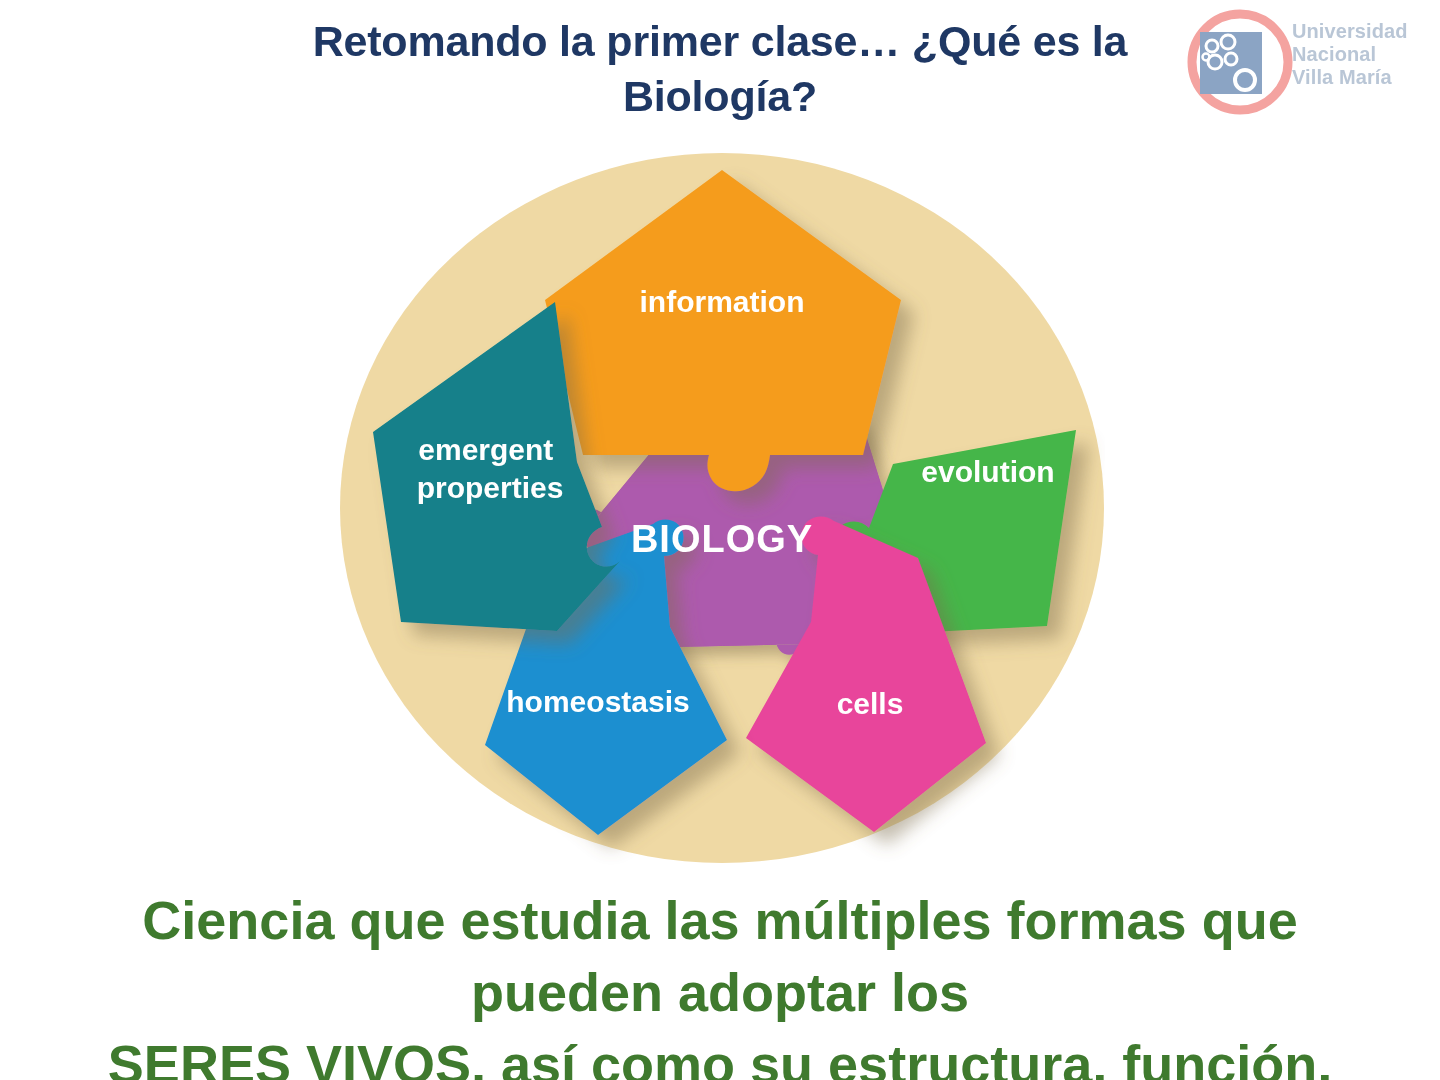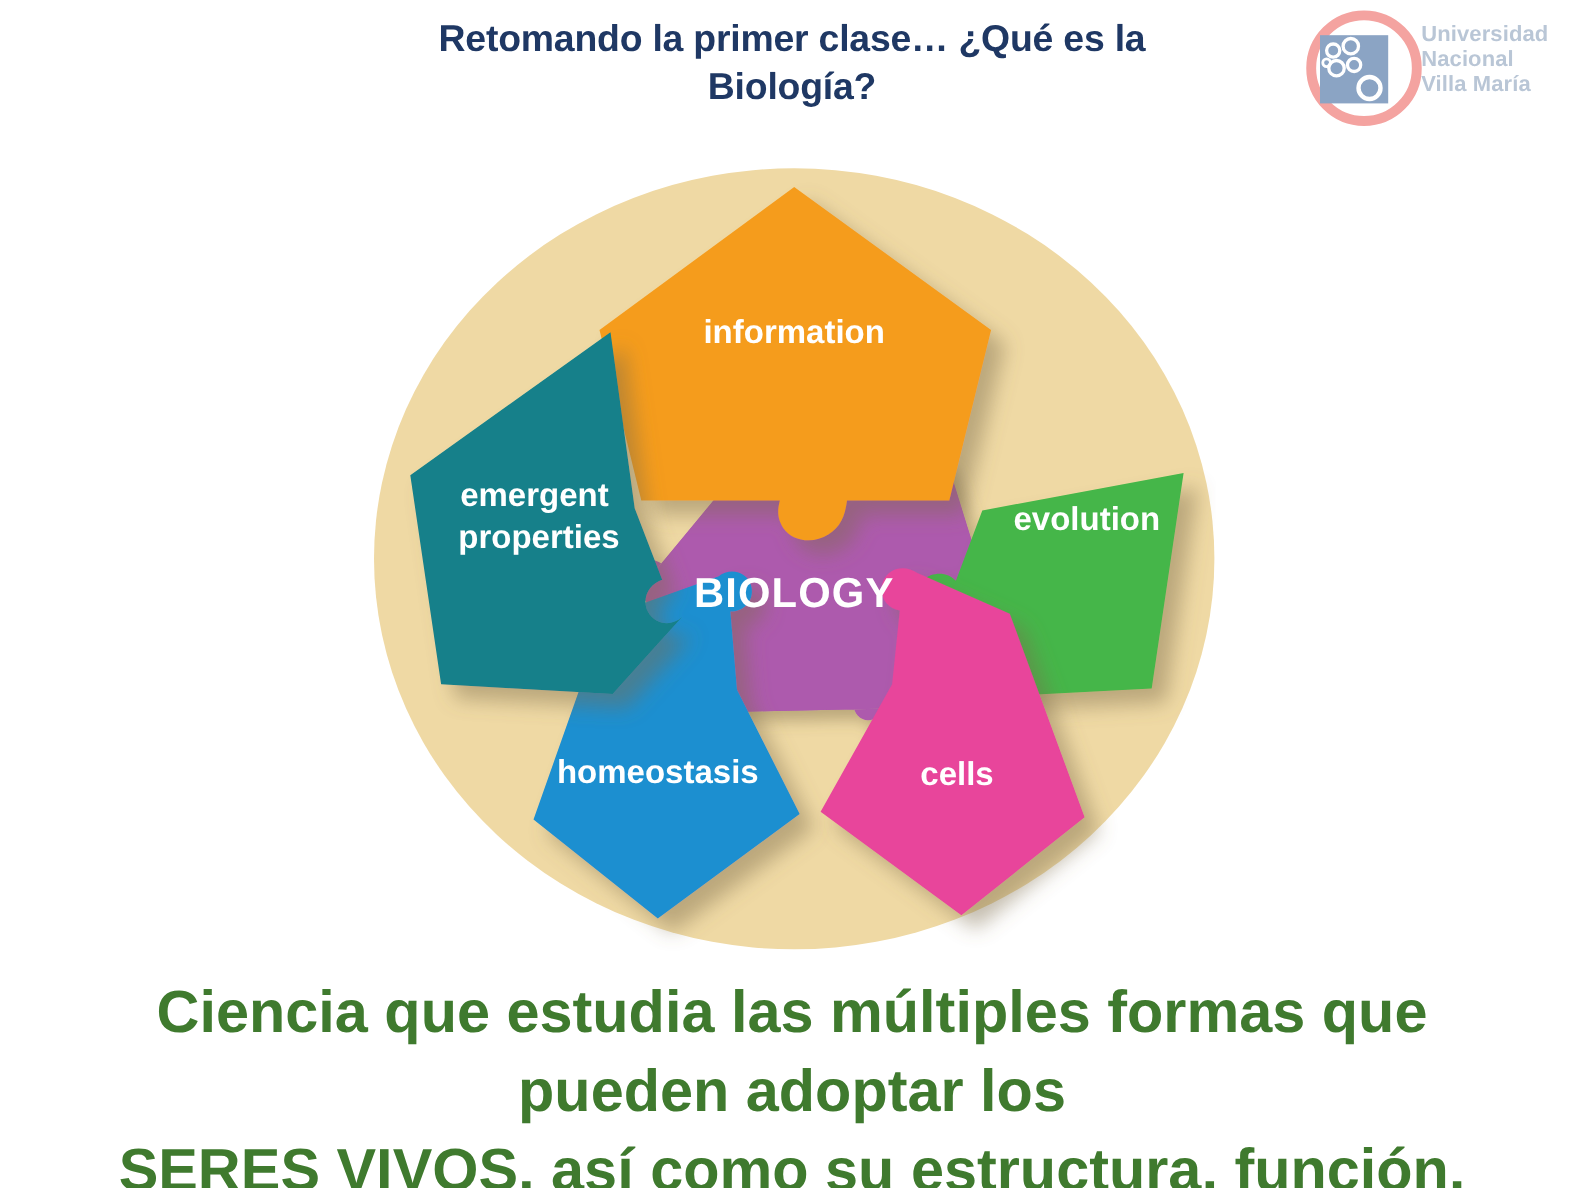--- a/index.html
+++ b/index.html
@@ -18,21 +18,21 @@
   
   #slide-title {
     position: absolute;
     left: 170px;
     top: 14px;
     width: 1100px;
     text-align: center;
     color: #1f3864;
     font-family: "Liberation Sans", sans-serif;
     font-weight: bold;
-    font-size: 34px;
+    font-size: 43px;
     line-height: 1.28;
     letter-spacing: -0.2px;
     white-space: pre-line;
   }
 
   
   #logo {
     position: absolute;
     right: 8px;
     top: 2px;

